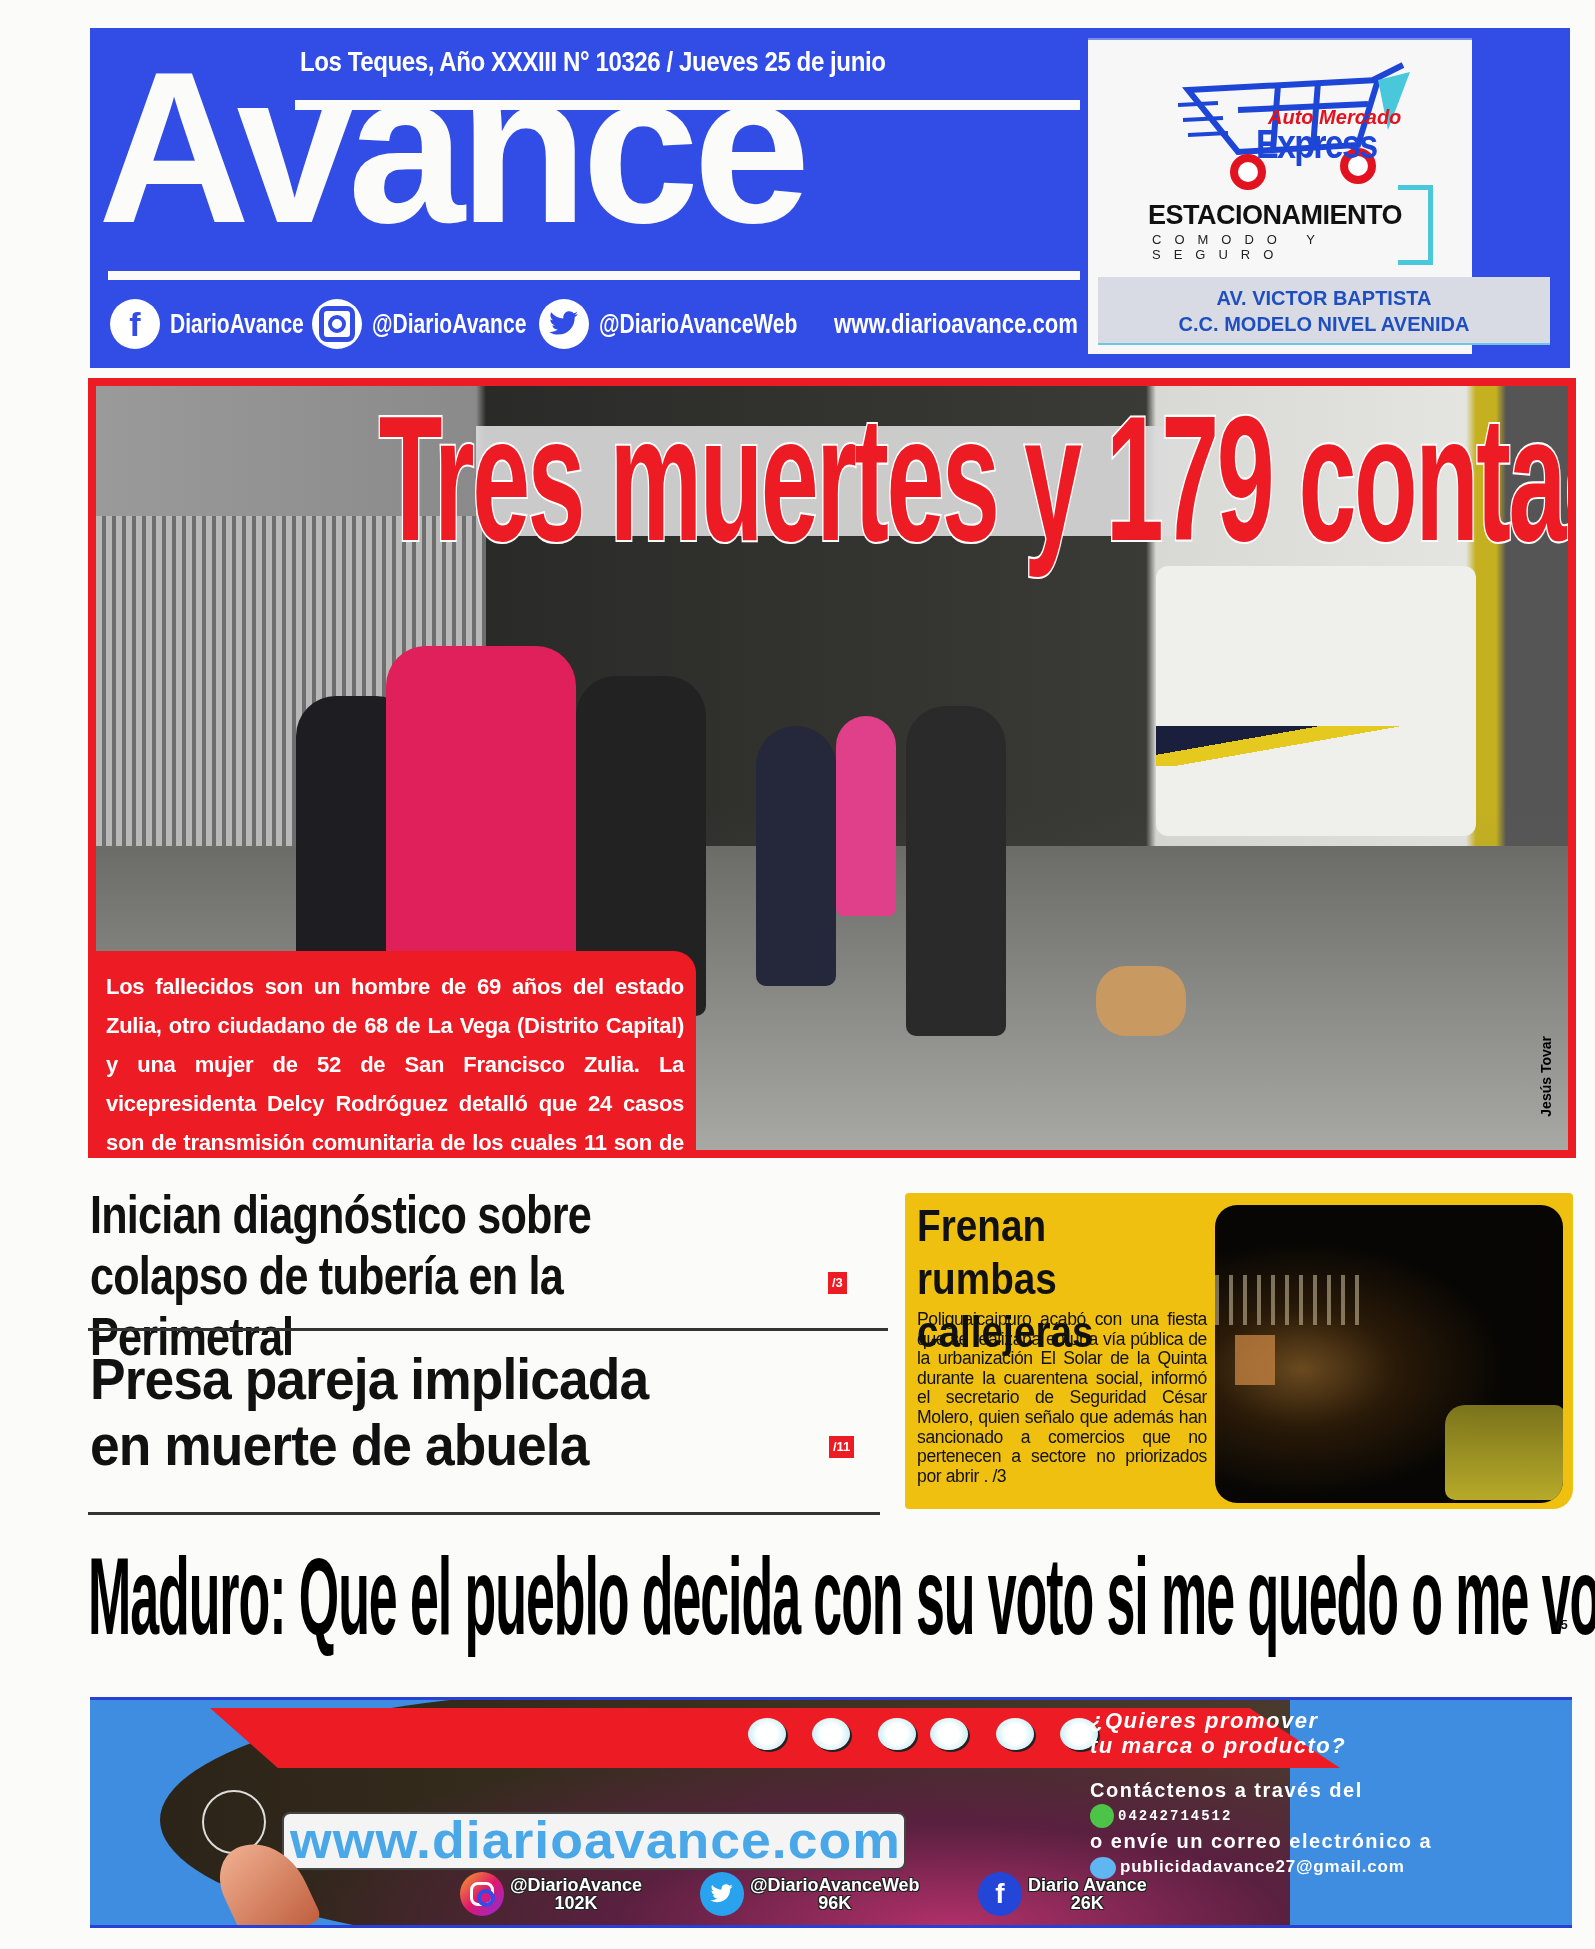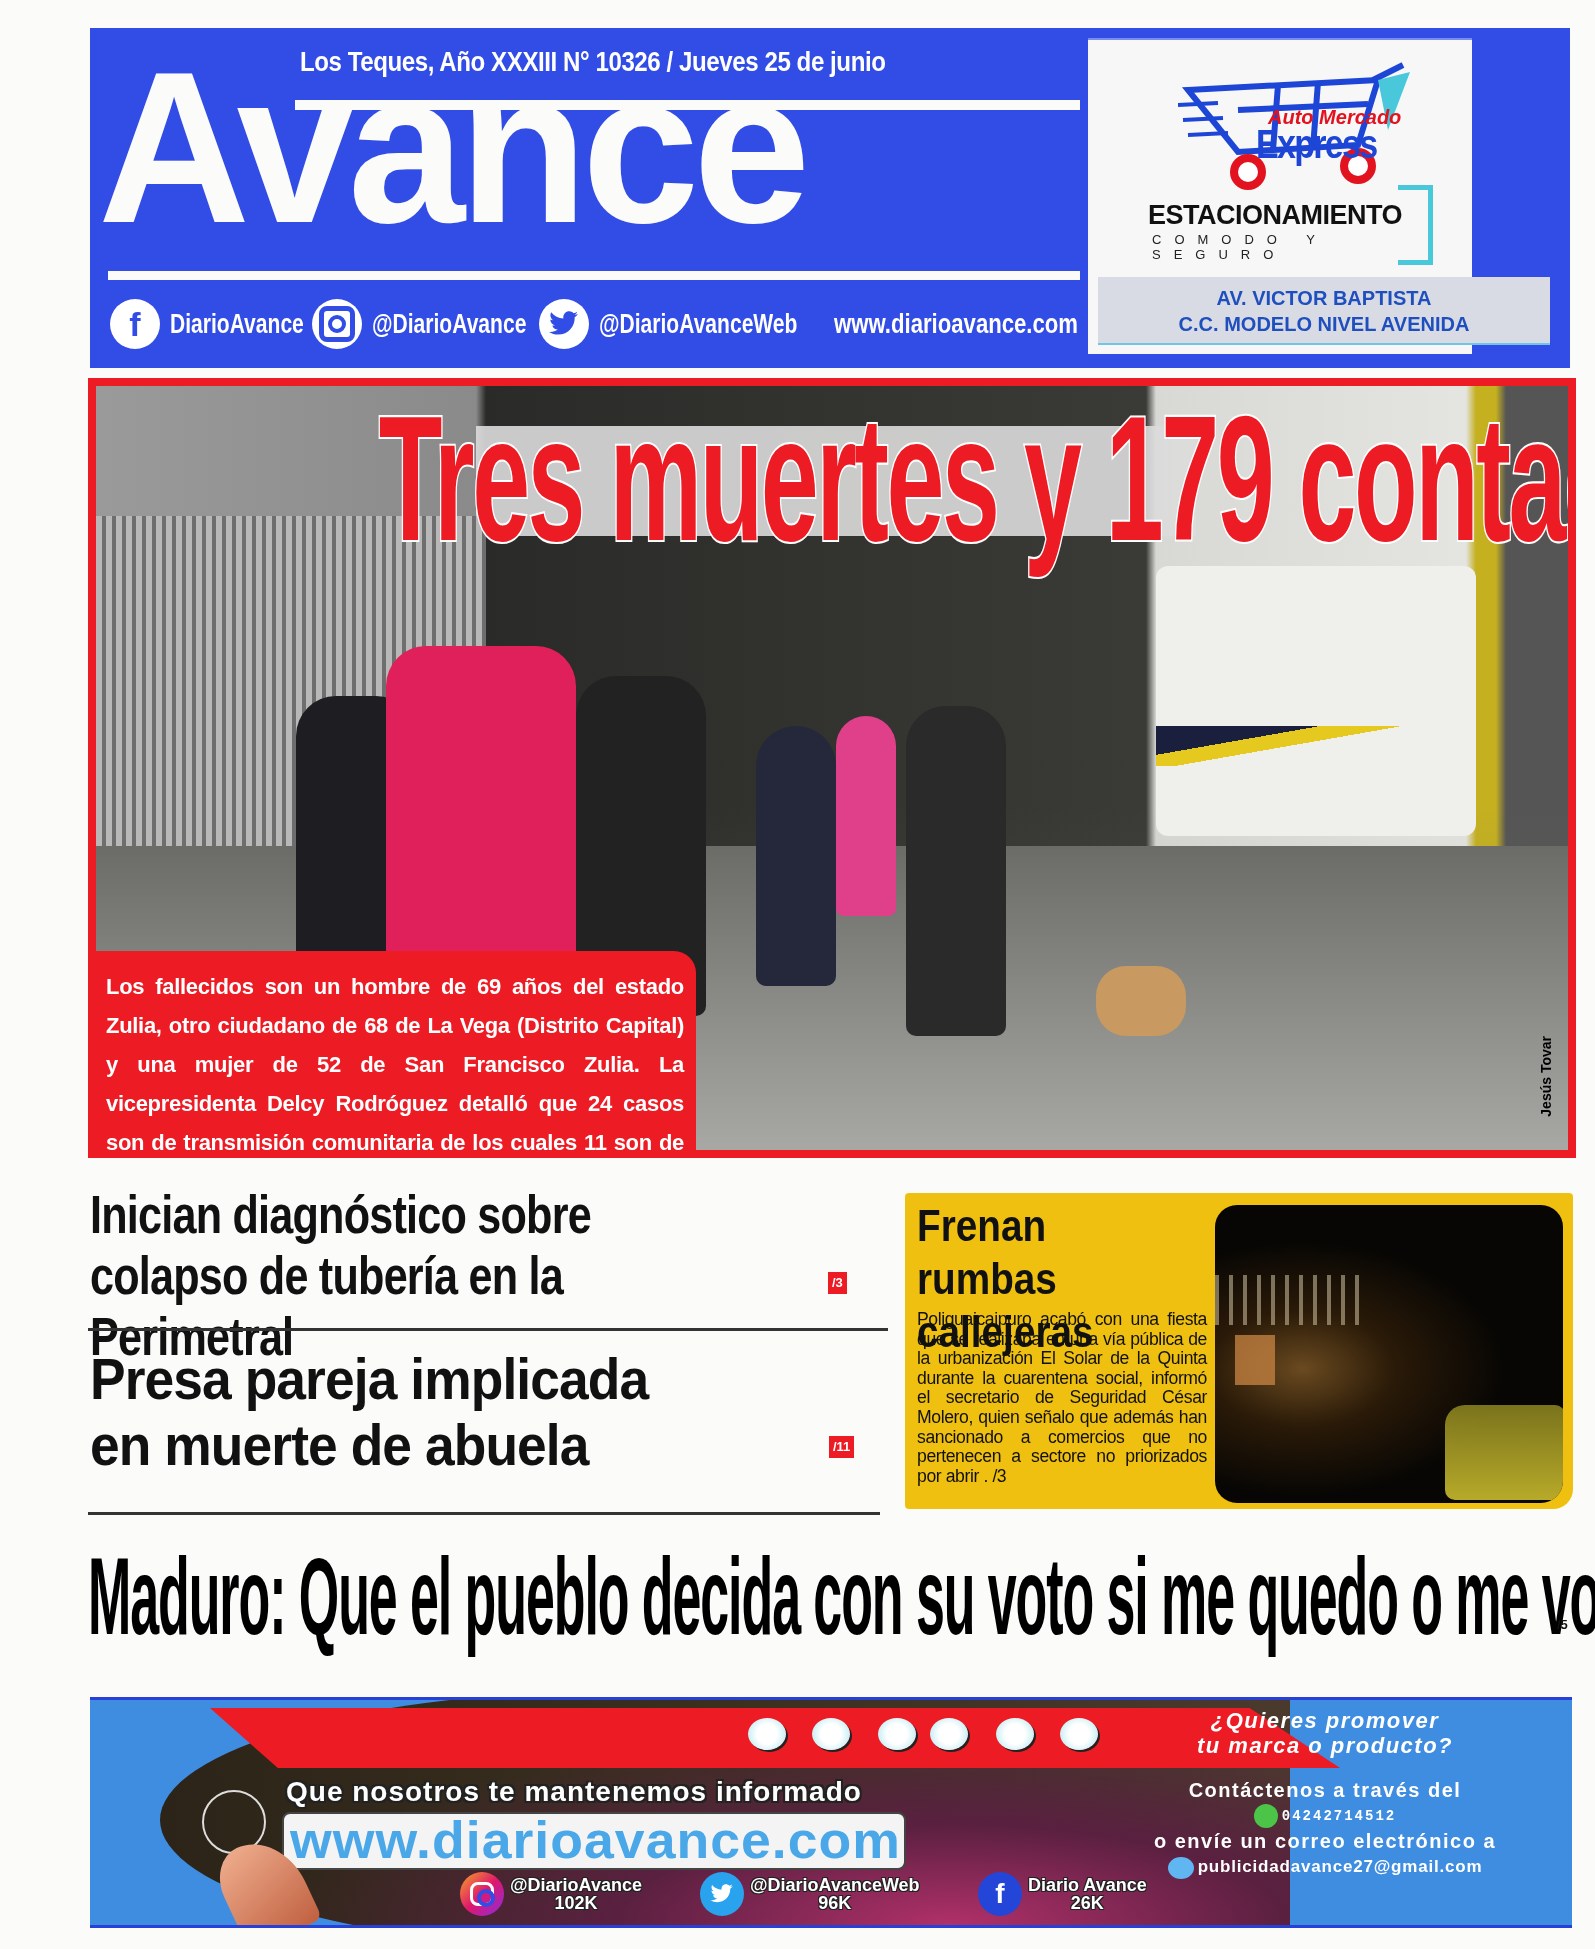--- a/index.html
+++ b/index.html
@@ -83,21 +83,21 @@
   #b-hashtag { left:180px; top:10px; color:#fff; font-weight:bold; font-size:40px; text-shadow:2px 2px 0 #444; }
   .b-dot { position:absolute; top:18px; width:38px; height:32px; border-radius:50%; background:radial-gradient(circle,#ffffff 40%,#a8e4ee); box-shadow:2px 2px 0 #222; }
   #b-sub { left:196px; top:76px; color:#fff; font-weight:bold; font-size:28px; letter-spacing:1px; text-shadow:-2px -2px 0 #222,2px -2px 0 #222,-2px 2px 0 #222,2px 2px 0 #222; }
   #b-url-box { left:192px; top:112px; width:620px; height:54px; background:#f4f4f4; border:2px solid #444; border-radius:8px; }
   #b-url { left:200px; top:110px; color:#4aa7e8; font-weight:bold; font-size:52px; letter-spacing:1px; transform:scaleX(1.03); transform-origin:left top; white-space:nowrap; }
   #b-hand { left:135px; top:140px; width:80px; height:100px; background:linear-gradient(160deg,#f0b090,#c06040); border-radius:40% 60% 10% 10%; transform:rotate(-25deg); }
   #b-monitor { left:112px; top:90px; width:60px; height:60px; border:2px solid #ddd; border-radius:50%; }
   .b-soc { position:absolute; top:172px; display:flex; align-items:center; gap:6px; }
   .b-soc-icon { width:44px; height:44px; border-radius:50%; display:flex; align-items:center; justify-content:center; color:#fff; font-weight:bold; font-size:28px; }
   .b-soc-text { color:#fff; font-weight:bold; font-size:18px; line-height:18px; text-align:center; text-shadow:-1px -1px 0 #222,1px -1px 0 #222,-1px 1px 0 #222,1px 1px 0 #222; }
-  #b-contact { left:1000px; top:8px; width:470px; text-align:center; color:#fff; font-weight:bold; }
+  #b-contact { left:1000px; top:8px; width:470px; color:#fff; font-weight:bold; }
   #b-contact .q { font-style:italic; font-size:22px; line-height:25px; letter-spacing:1.5px; }
   #b-contact .c { font-size:20px; line-height:25px; letter-spacing:1.5px; }
   #b-contact .ph { font-size:14px; line-height:26px; letter-spacing:2px;font-family:Liberation Mono, monospace; }
   #b-contact .mail { font-size:17px; line-height:25px; letter-spacing:0.8px; }
   .wa { display:inline-block; width:24px; height:24px; border-radius:50%; background:#4cc447; vertical-align:middle; margin-right:4px; }
   .env { display:inline-block; width:26px; height:22px; border-radius:50%; background:#5fb6f0; vertical-align:middle; margin-right:4px; }
 </style>
 </head>
 <body>
 
@@ -198,21 +198,20 @@
 
 <div id="banner" class="abs">
   <div id="banner-dark" class="abs"></div>
   <div id="banner-ribbon" class="abs"></div>
   <div class="b-dot" style="left:658px;"></div>
   <div class="b-dot" style="left:722px;"></div>
   <div class="b-dot" style="left:788px;"></div>
   <div class="b-dot" style="left:840px;"></div>
   <div class="b-dot" style="left:906px;"></div>
   <div class="b-dot" style="left:970px;"></div>
-  <div id="b-sub" class="abs">Que nosotros te mantenemos informado</div>
   <div id="b-monitor" class="abs"></div>
   <div id="b-url-box" class="abs"></div>
   <div id="b-url" class="abs">www.diarioavance.com</div>
   <div id="b-hand" class="abs"></div>
 
   <div class="b-soc" style="left:370px;">
     <span class="b-soc-icon" style="background:linear-gradient(135deg,#f5a623,#e0186c,#8a2be2);">
         <span class="ig-sq" style="border-color:#fff;width:18px;height:18px;border-width:3px;"></span>
       </span>
     <span class="b-soc-text"><span>@DiarioAvance</span><br><span>102K</span></span>

